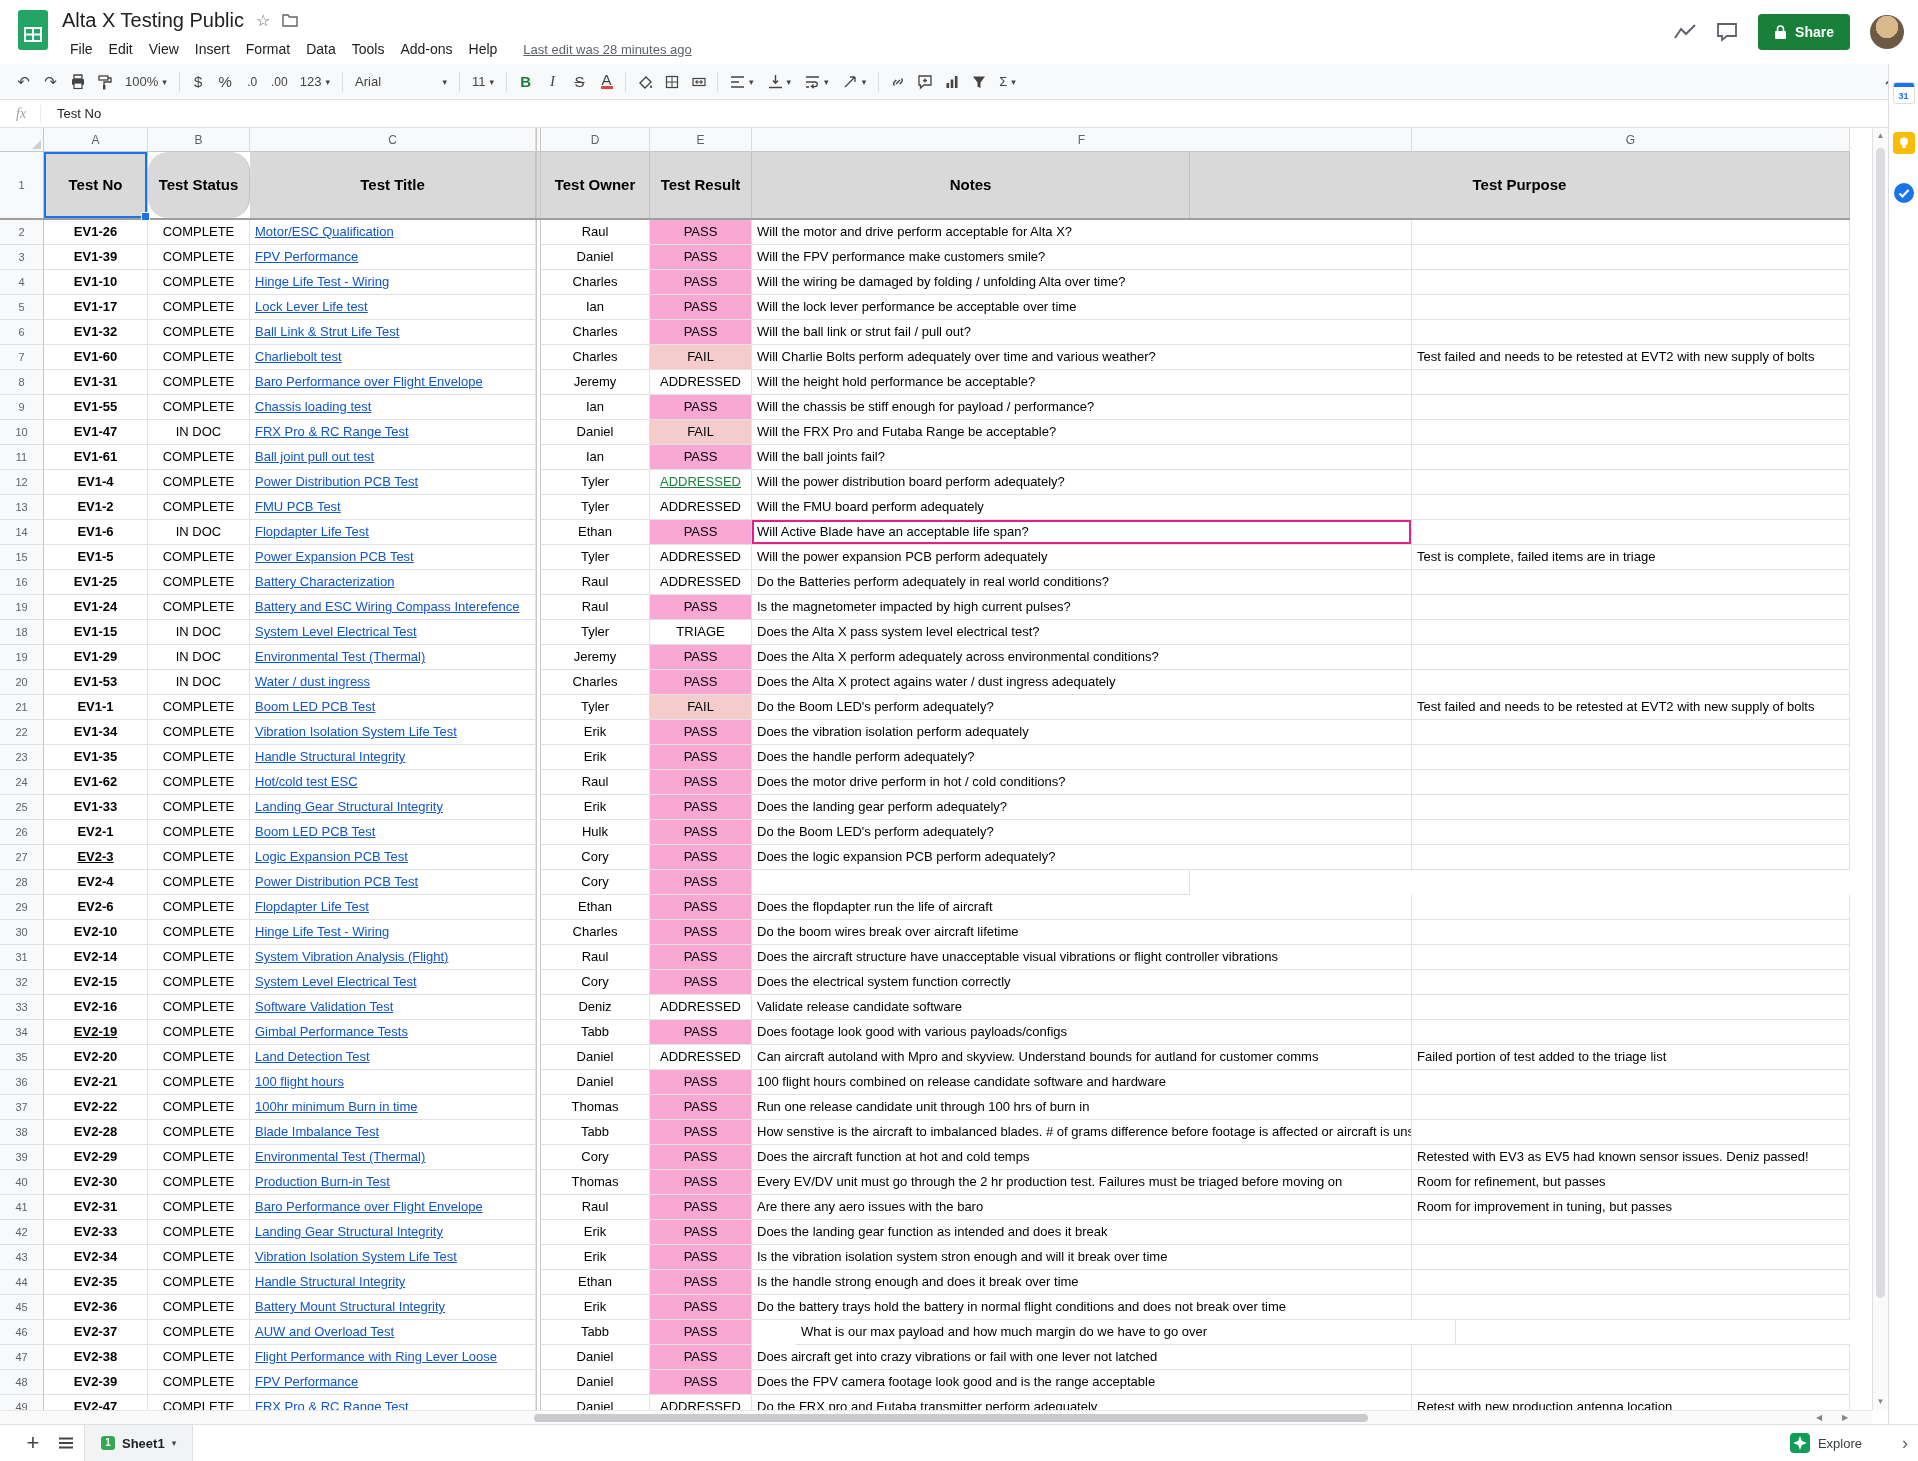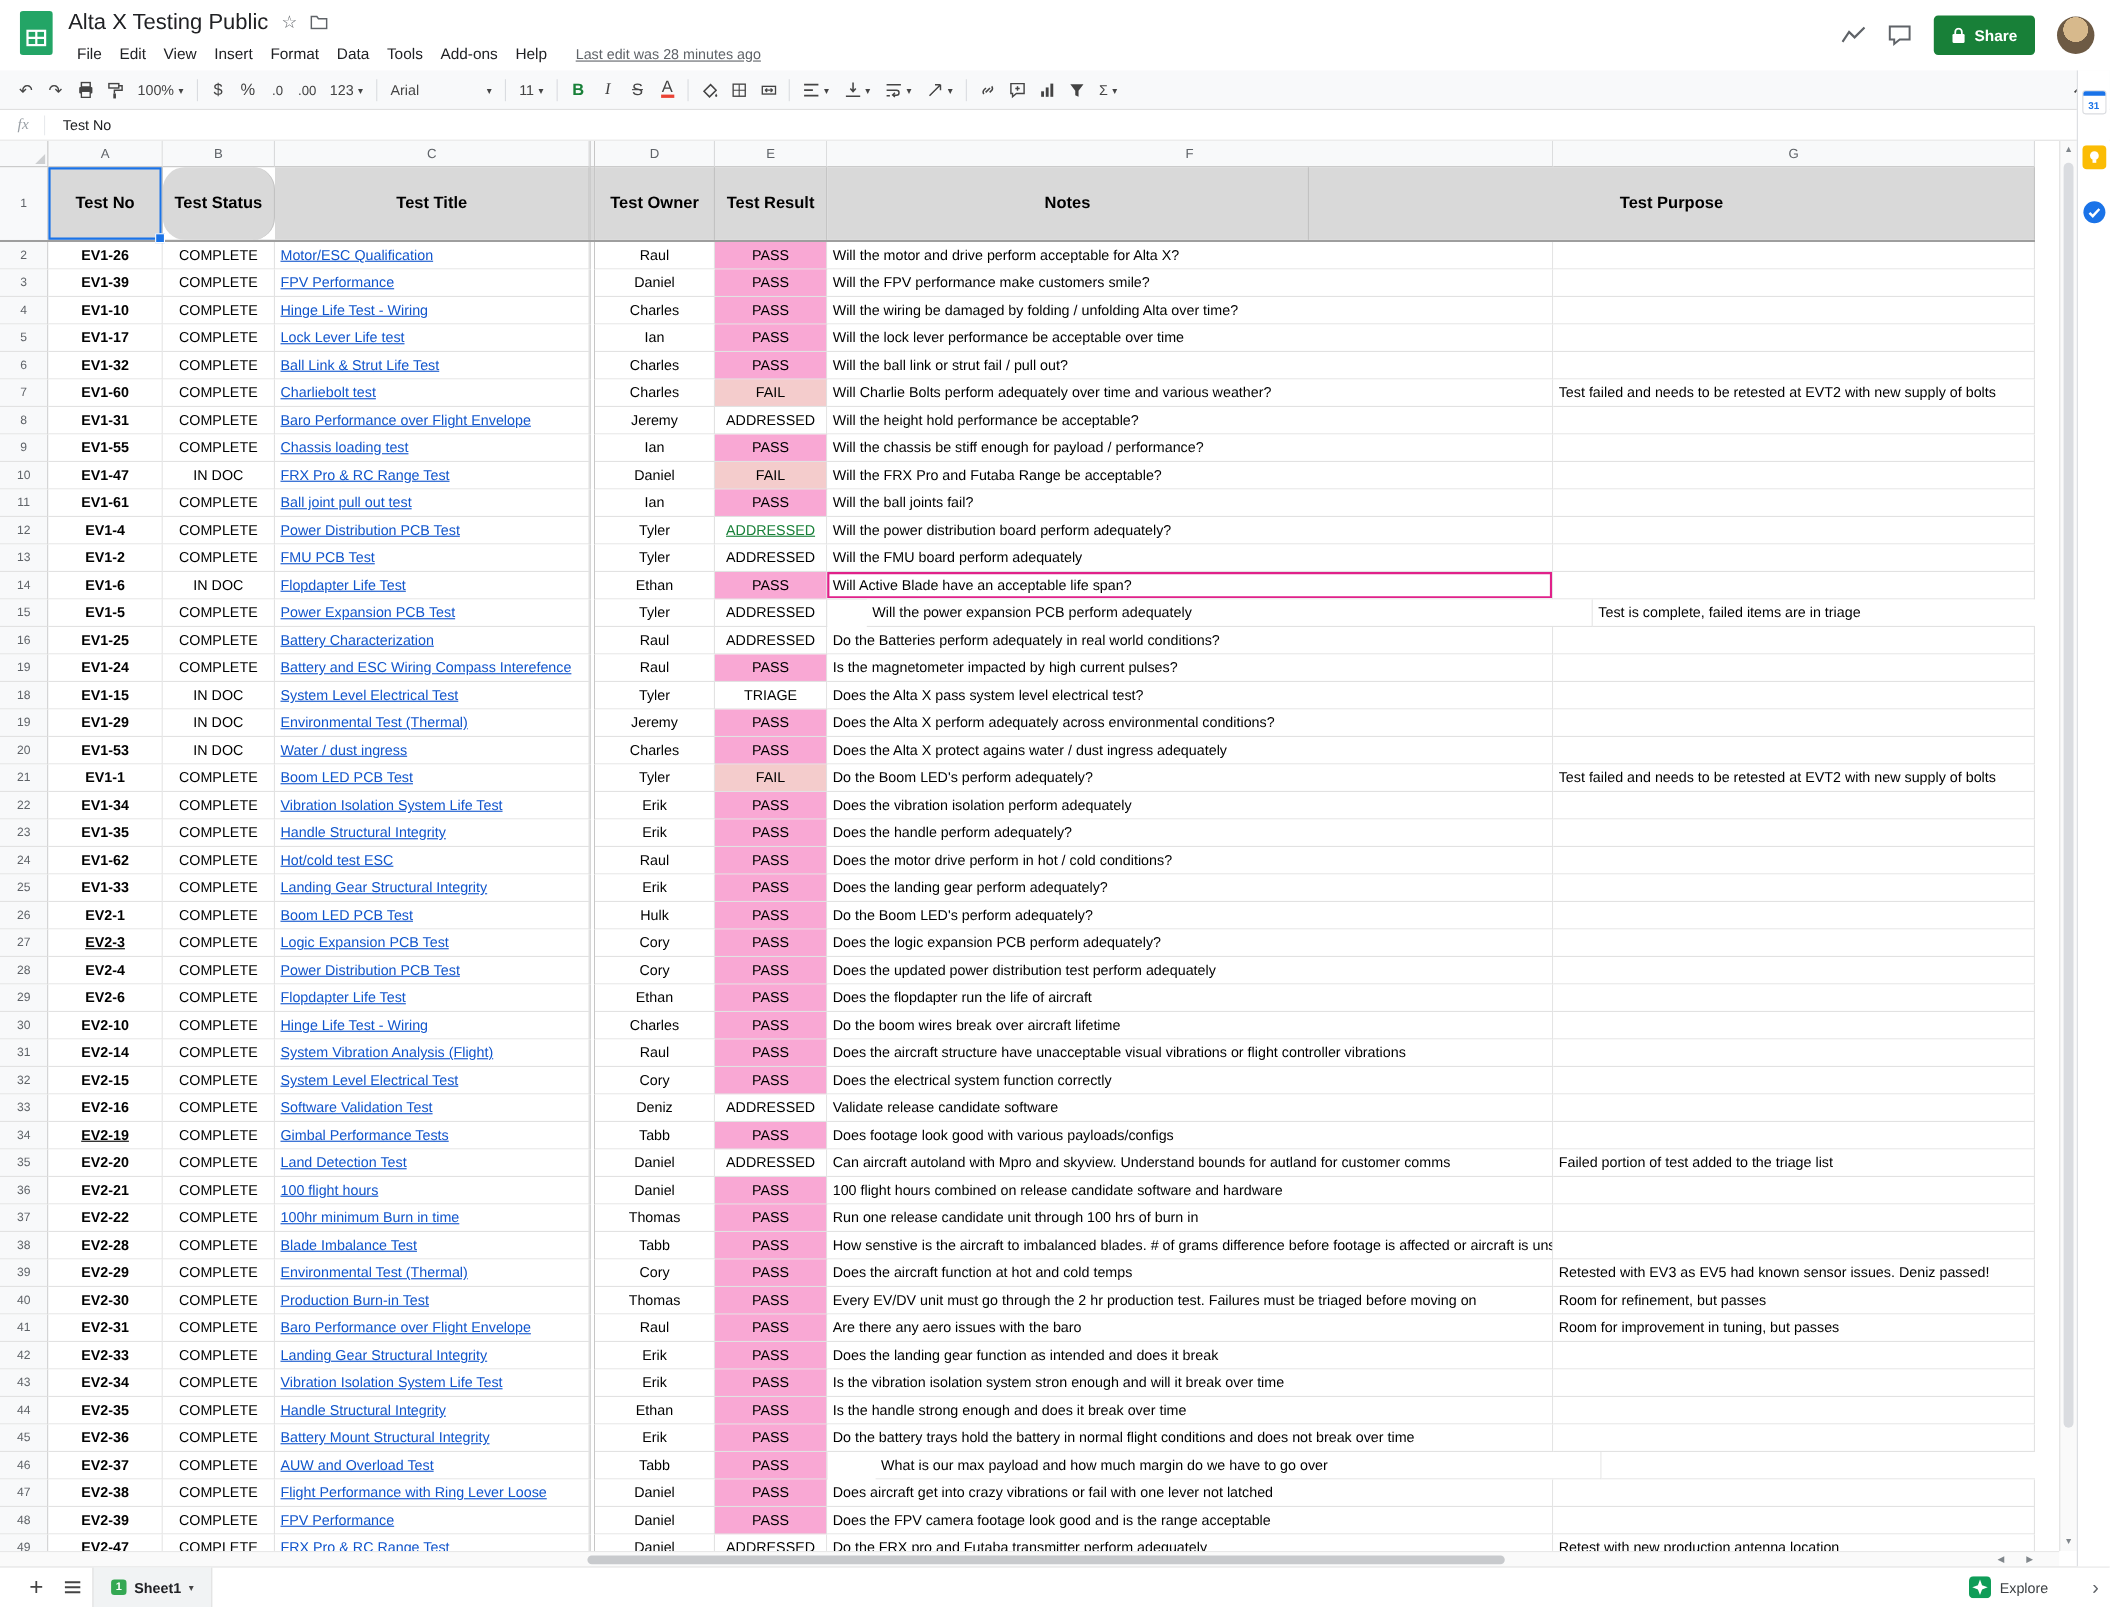--- a/index.html
+++ b/index.html
@@ -471,21 +471,21 @@
         <div class="cell c6" style="width: 438px;"></div>
       </div>
       <div class="grow">
         <div class="rn">15</div>
         <div class="cell c0" style="width: 104px;">EV1-5</div>
         <div class="cell c1" style="width: 102px;">COMPLETE</div>
         <div class="cell c2 link" style="width: 286px;">Power Expansion PCB Test</div>
         <div class="fgap"></div>
         <div class="cell c3" style="width: 109px;">Tyler</div>
         <div class="cell c4" style="width: 102px;">ADDRESSED</div>
-        <div class="cell c5" style="width: 660px; margin-left: 36px;">Will the power expansion PCB perform adequately</div>
+        <div class="cell c5" style="width: 660px;">Will the power expansion PCB perform adequately</div>
         <div class="cell c6" style="width: 438px;">Test is complete, failed items are in triage</div>
       </div>
       <div class="grow">
         <div class="rn">16</div>
         <div class="cell c0" style="width: 104px;">EV1-25</div>
         <div class="cell c1" style="width: 102px;">COMPLETE</div>
         <div class="cell c2 link" style="width: 286px;">Battery Characterization</div>
         <div class="fgap"></div>
         <div class="cell c3" style="width: 109px;">Raul</div>
         <div class="cell c4" style="width: 102px;">ADDRESSED</div>
@@ -614,21 +614,20 @@
         <div class="cell c6" style="width: 438px;"></div>
       </div>
       <div class="grow">
         <div class="rn">28</div>
         <div class="cell c0" style="width: 104px;">EV2-4</div>
         <div class="cell c1" style="width: 102px;">COMPLETE</div>
         <div class="cell c2 link" style="width: 286px;">Power Distribution PCB Test</div>
         <div class="fgap"></div>
         <div class="cell c3" style="width: 109px;">Cory</div>
         <div class="cell c4 pass" style="width: 102px;">PASS</div>
-        <div class="cell c5" style="width: 660px;">Does the updated power distribution test perform adequately</div>
         <div class="cell c6" style="width: 438px;"></div>
       </div>
       <div class="grow">
         <div class="rn">29</div>
         <div class="cell c0" style="width: 104px;">EV2-6</div>
         <div class="cell c1" style="width: 102px;">COMPLETE</div>
         <div class="cell c2 link" style="width: 286px;">Flopdapter Life Test</div>
         <div class="fgap"></div>
         <div class="cell c3" style="width: 109px;">Ethan</div>
         <div class="cell c4 pass" style="width: 102px;">PASS</div>

